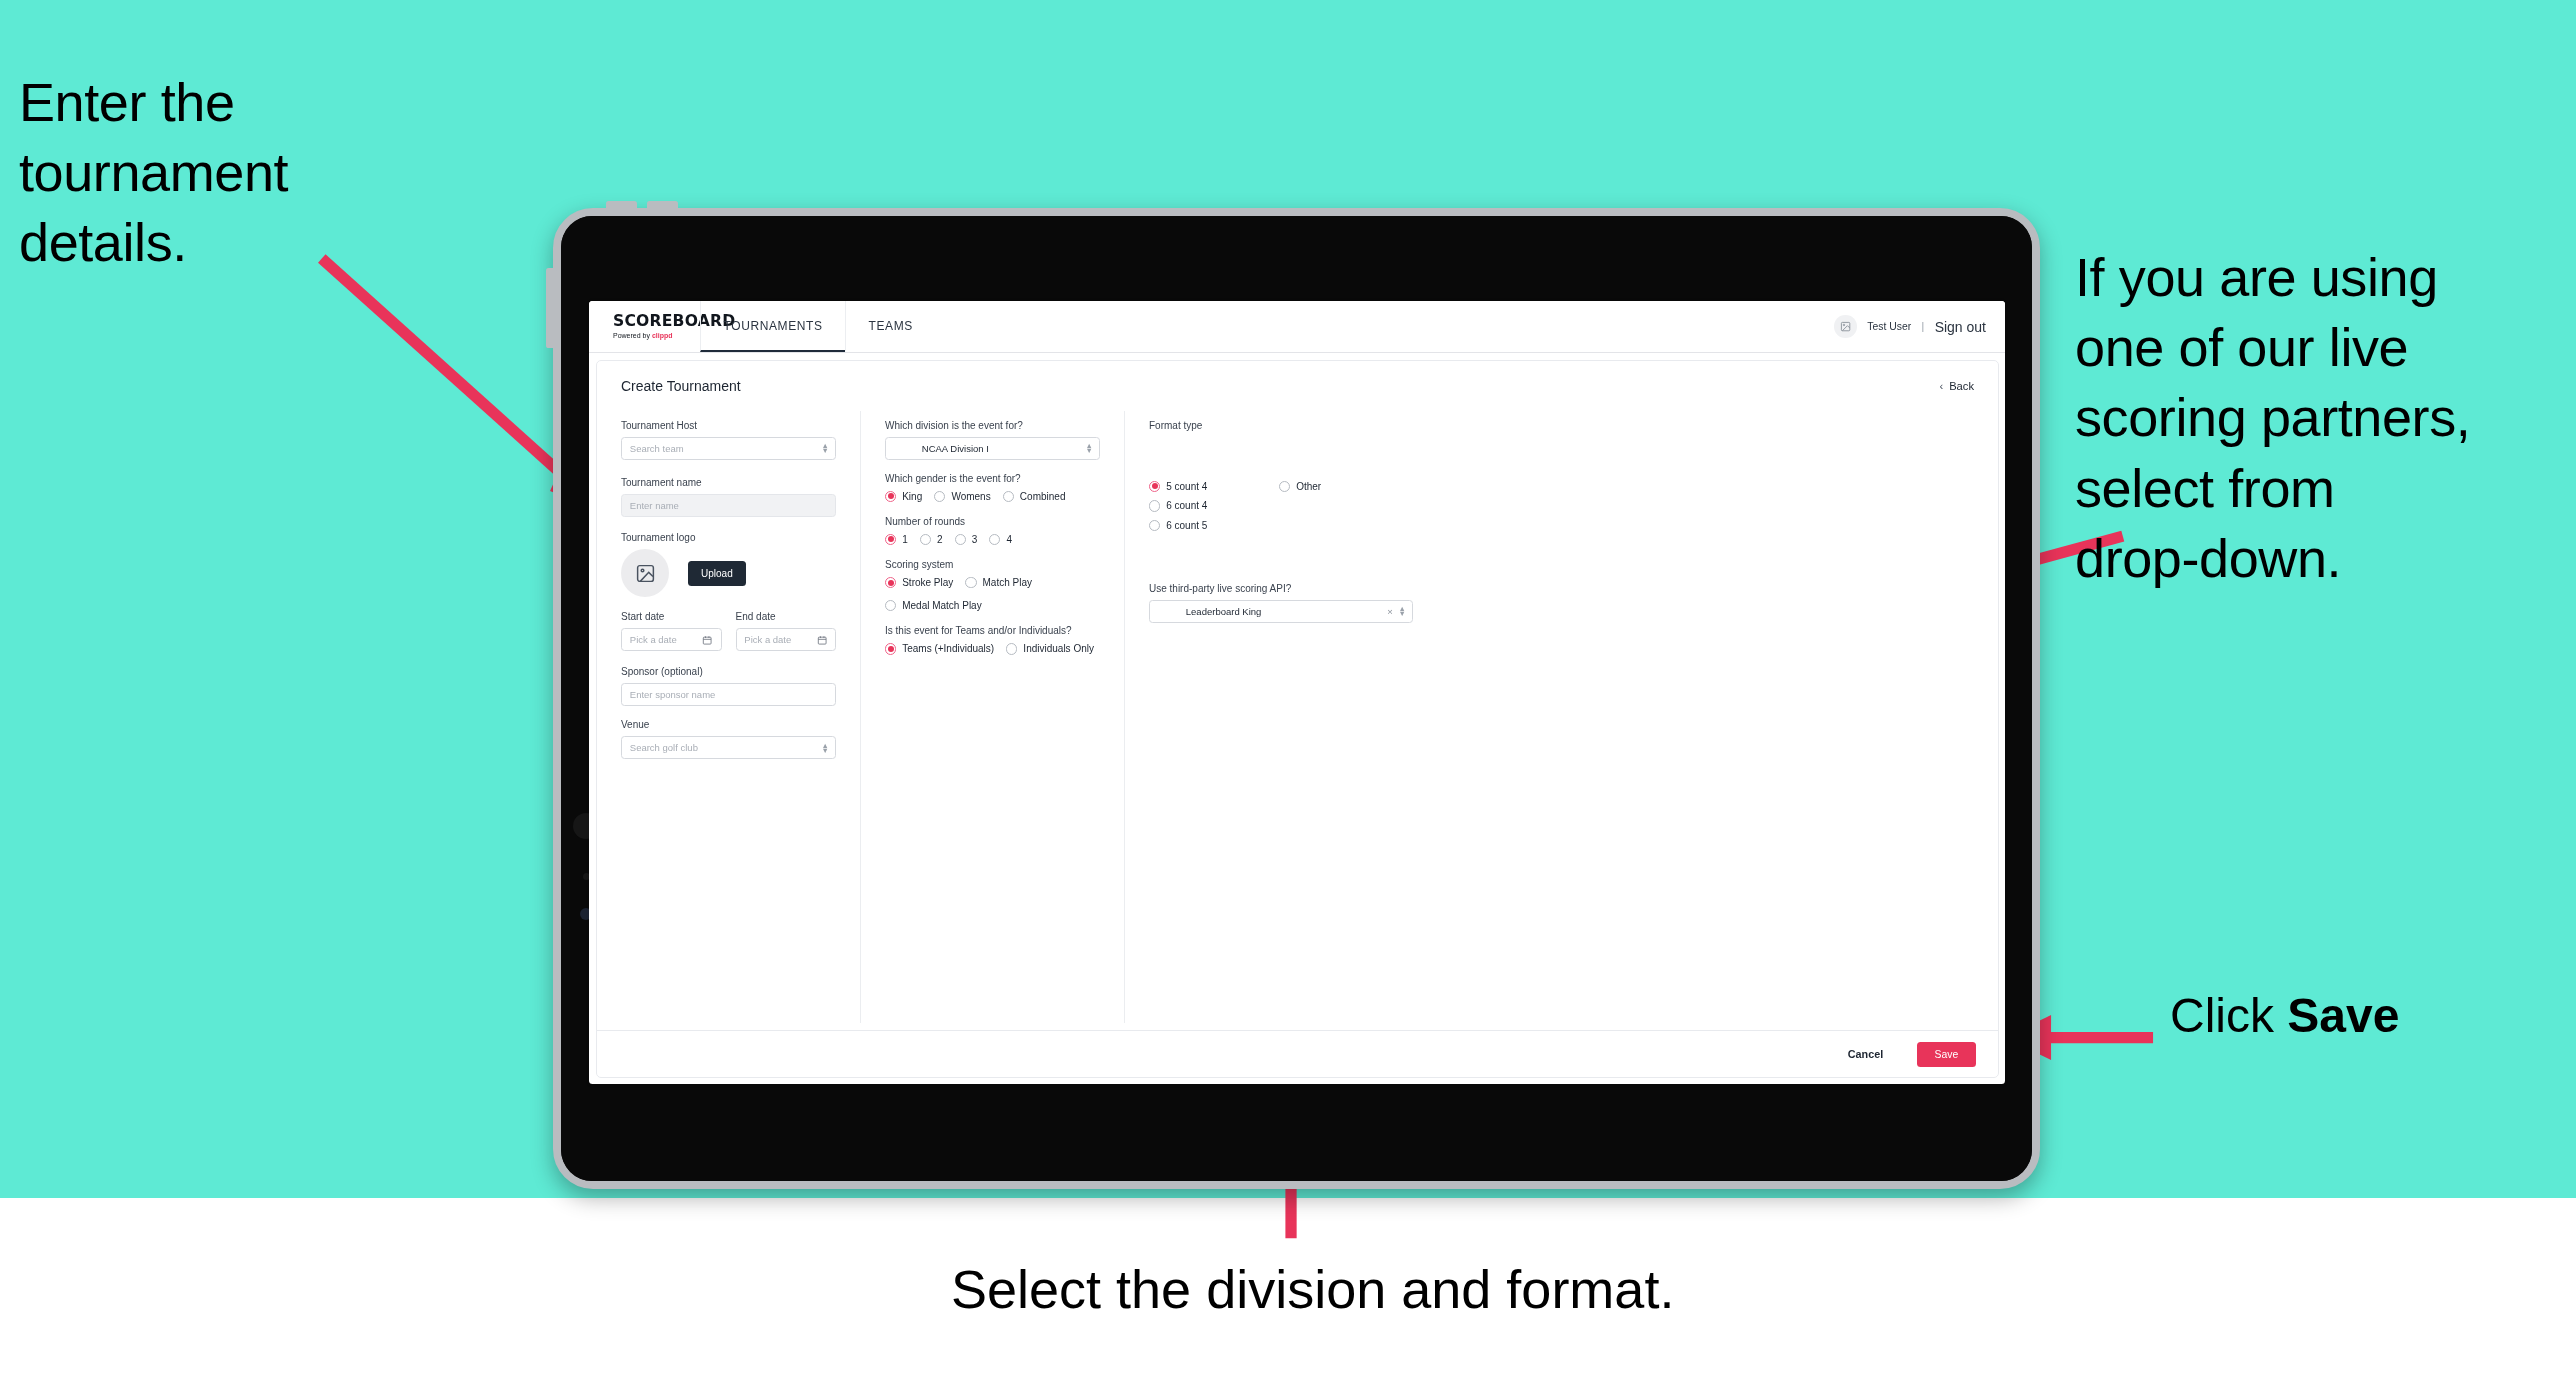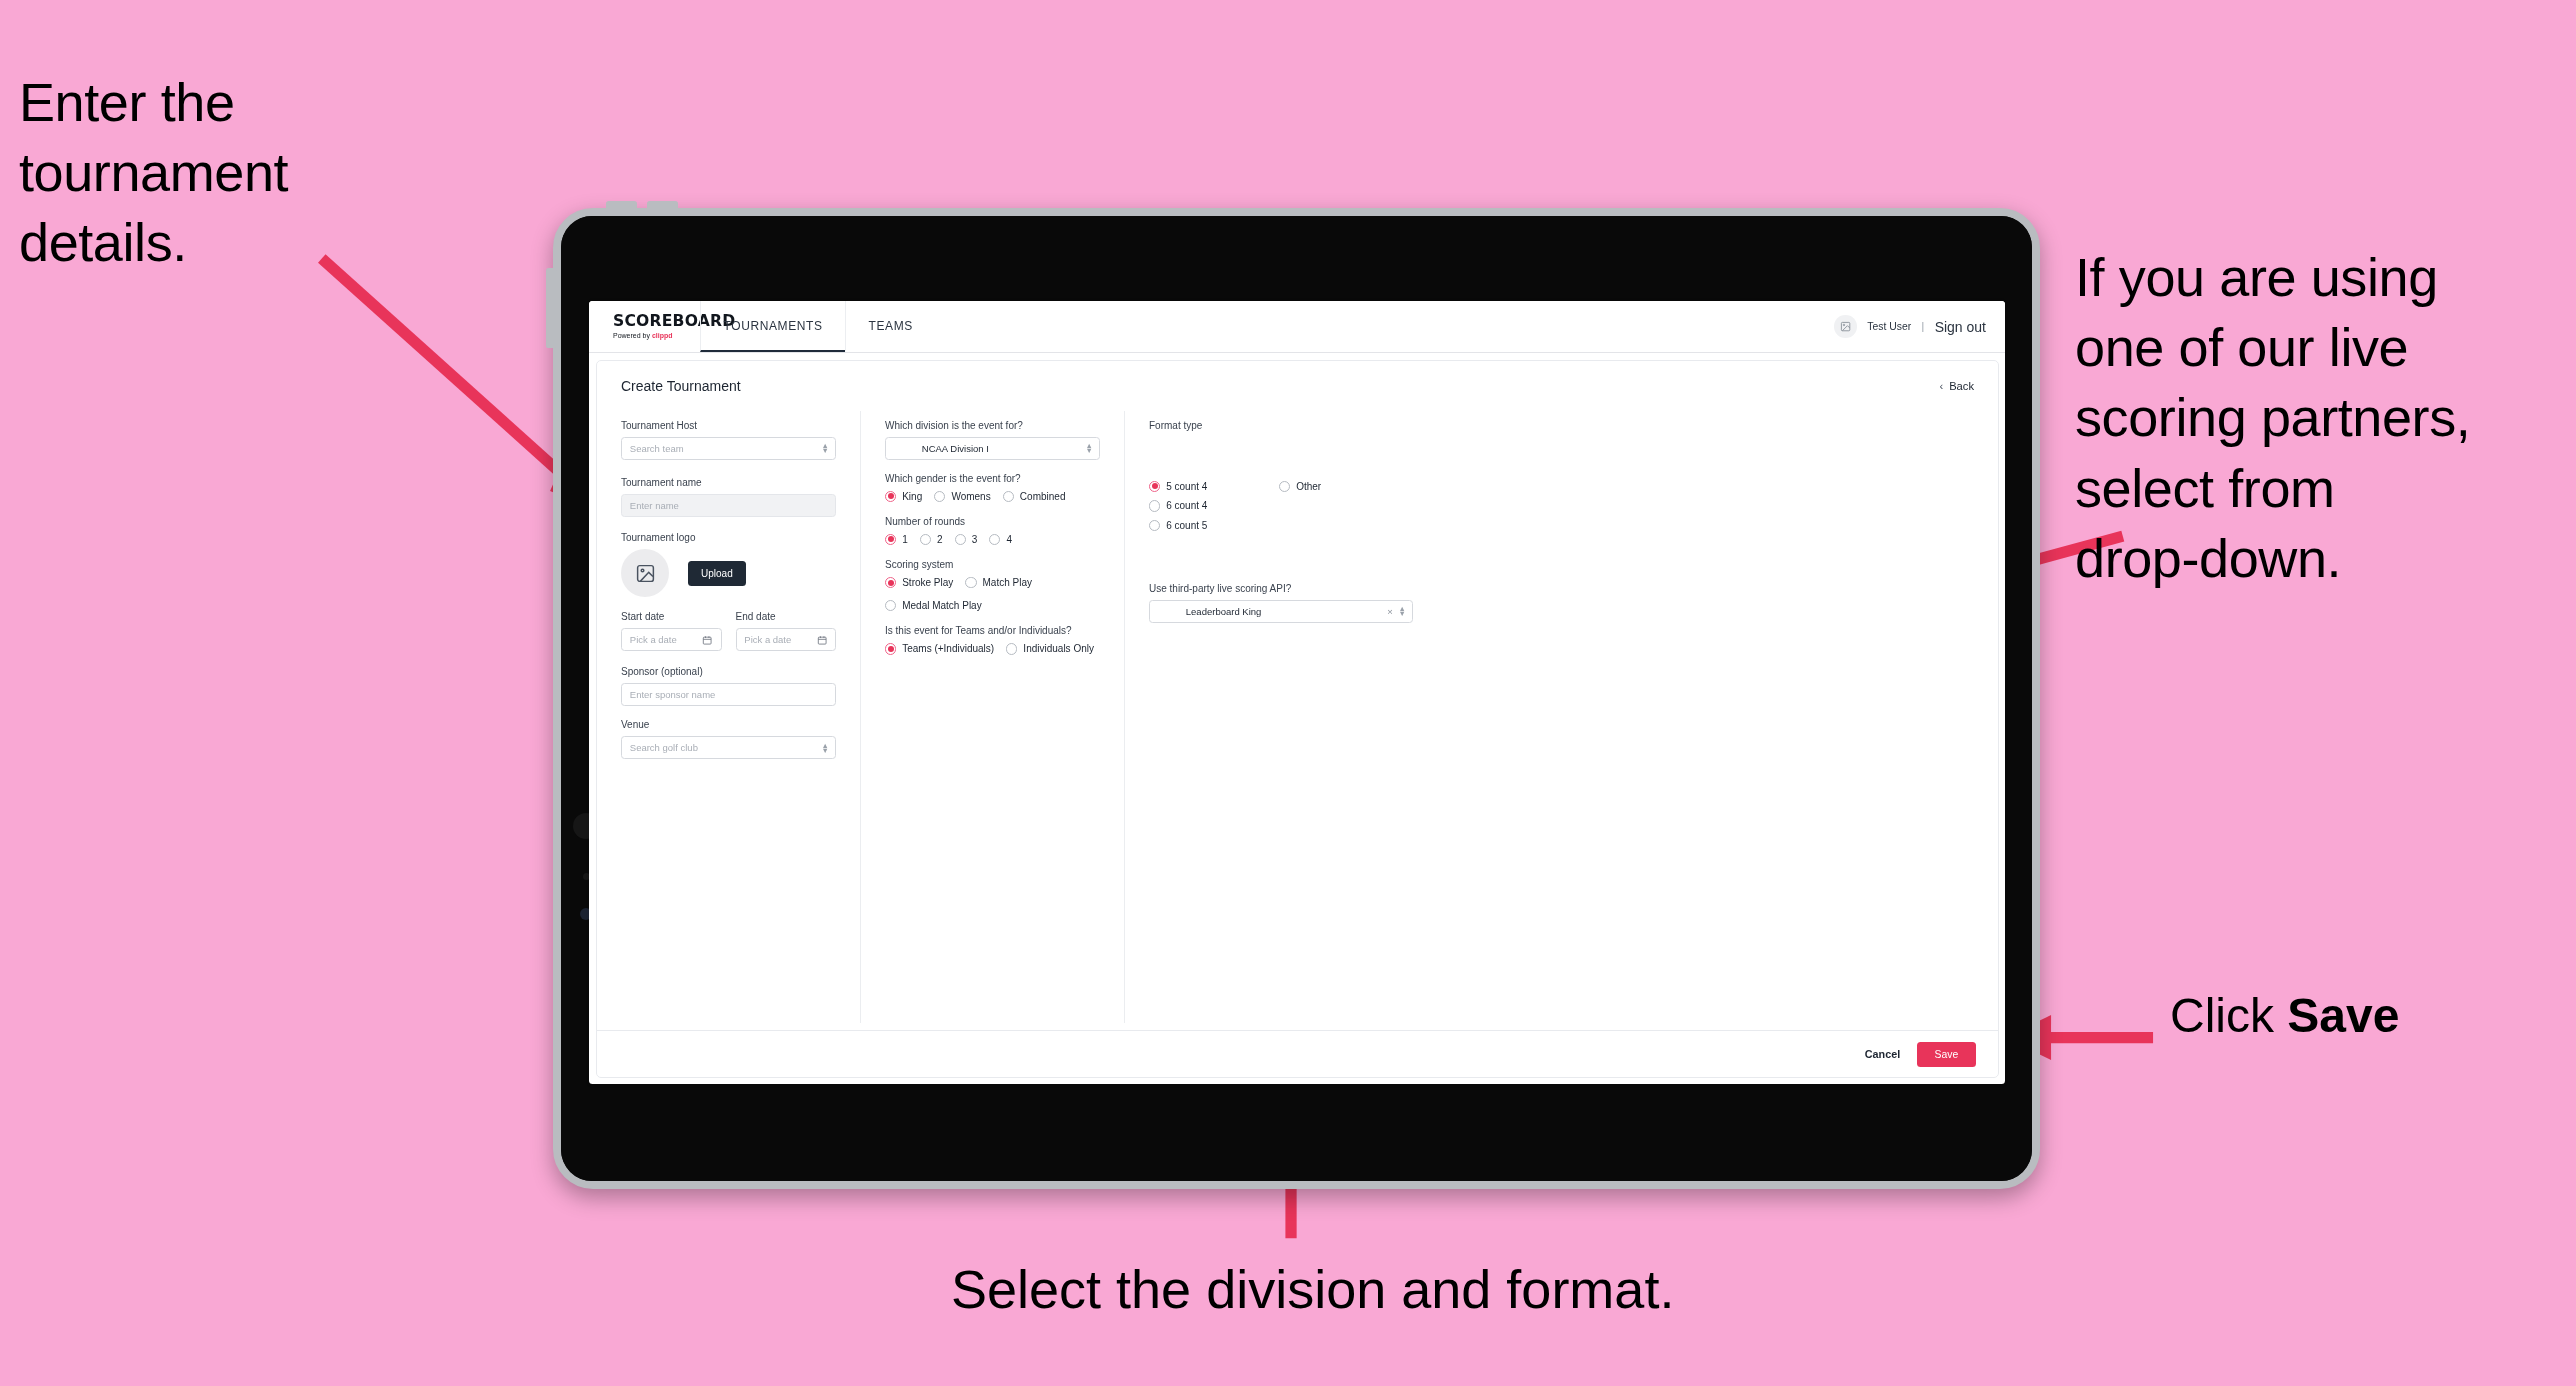--- a/index.html
+++ b/index.html
@@ -2,21 +2,21 @@
 <html style="font-size:14px"><head>
 <meta charset="utf-8">
 <style>
   * { box-sizing: border-box; margin: 0; padding: 0; }
   html, body {
     width: 2576px; height: 1386px;
     background: #ffffff;
     font-family: "Liberation Sans", sans-serif;
     overflow: hidden;
   }
-  #stage { position: relative; width: 2576px; height: 1386px; background: #f9a8d4; }
+  #stage { position: relative; width: 2576px; height: 1198px; background: #5eead4; }
 
   
   .anno {
     position: absolute;
     color: #000;
     font-family: "Liberation Sans", sans-serif;
     font-weight: 400;
     line-height: 1.30;
     white-space: pre-line;
   }
@@ -178,21 +178,21 @@
     background: #e8345a; transform: translate(-50%, -50%);
   }
 
   #fmtgrid { display: flex; }
   #fmtgrid .fcol1 { width: 130px; }
   #fmtgrid .fcol2 { width: 130px; }
 
   #cardfoot {
     height: 47px; border-top: 0.9px solid #e8eaee;
     display: flex; align-items: center; justify-content: flex-end;
-    gap: 17px; padding-right: 22.5px; margin-top: 7px;
+    gap: 34px; padding-right: 22.5px; margin-top: 7px;
   }
   #cancelbtn { font-size: 10.8px; color: #1d2531; font-weight: 700; cursor: pointer; }
   #savebtn {
     background: #e8345a; color: #fff; border-radius: 3.5px;
     font-size: 10.4px; padding: 7px 17.3px; cursor: pointer;
   }
   svg { display: block; }
 </style>
 </head>
 <body>

